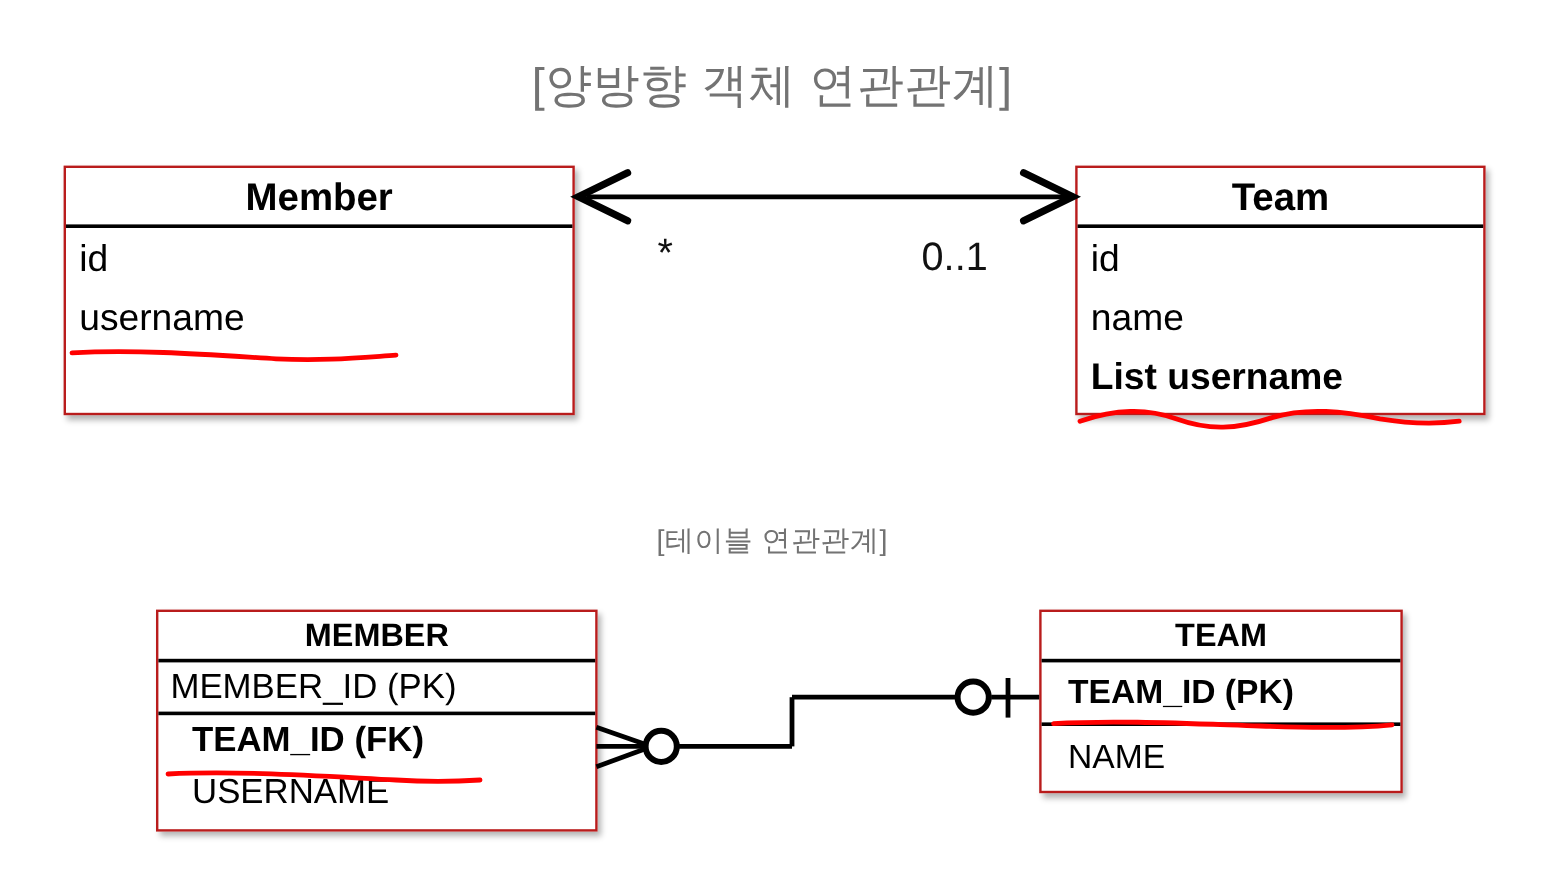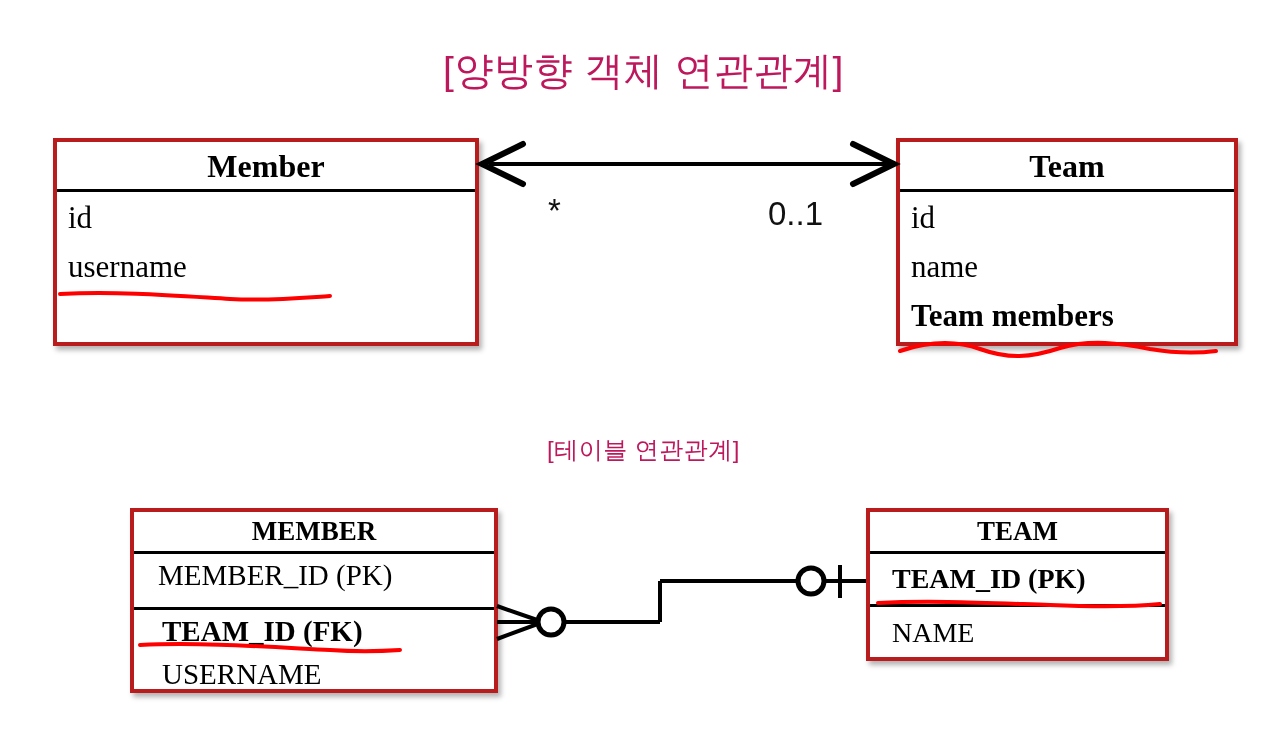--- a/index.html
+++ b/index.html
@@ -22,44 +22,43 @@
     left: 0; top: 0;
     width: 1287px;
     height: 741px;
   }
 
   
   .section-title {
     position: absolute;
     text-align: center;
     white-space: nowrap;
-    color: #be185d;
+    color: #737373;
     font-weight: 400;
   }
   #title-object {
     left: 0; top: 44px;
     width: 1287px;
     font-size: 39px;
     letter-spacing: 0.5px;
   }
   #title-table {
     left: 0; top: 434px;
     width: 1287px;
     font-size: 24px;
     letter-spacing: 0.5px;
   }
 
   
   .uml-box {
     position: absolute;
     background: #ffffff;
-    border: 4px solid #b91c1c;
+    border: 2px solid #b91c1c;
     box-sizing: border-box;
     box-shadow: 3px 4px 5px rgba(0,0,0,0.30);
-    font-family: Liberation Serif, serif;
   }
   .uml-header {
     text-align: center;
     font-weight: 700;
     border-bottom: 3px solid #000000;
     box-sizing: border-box;
     line-height: 1;
     display: flex;
     align-items: center;
     justify-content: center;
@@ -94,24 +93,24 @@
   #box-team .uml-body { height: 155px; padding: 1px 0 0 11px; }
   #box-team .uml-row { height: 49px; font-size: 31px; }
 
   
   #box-member-tbl {
     left: 130px; top: 508px;
     width: 368px; height: 185px;
   }
   #box-member-tbl .uml-header { height: 42px; font-size: 27px; }
   #box-member-tbl .compart-1 {
-    height: 56px;
+    height: 44px;
     border-bottom: 3px solid #000000;
     box-sizing: border-box;
-    padding-left: 24px;
+    padding-left: 10px;
   }
   #box-member-tbl .compart-2 {
     height: 96px;
     box-sizing: border-box;
     padding-left: 28px;
   }
   #box-member-tbl .uml-row { height: 43px; font-size: 29px; }
 
   #box-team-tbl {
     left: 866px; top: 508px;
@@ -163,21 +162,21 @@
       <div class="uml-row">id</div>
       <div class="uml-row">username</div>
     </div>
   </div>
 
   <div class="uml-box" id="box-team">
     <div class="uml-header">Team</div>
     <div class="uml-body">
       <div class="uml-row">id</div>
       <div class="uml-row">name</div>
-      <div class="uml-row bold">Team members</div>
+      <div class="uml-row bold">List username</div>
     </div>
   </div>
 
   <div class="mult" id="mult-many">*</div>
   <div class="mult" id="mult-zeroone">0..1</div>
 
   <div class="section-title" id="title-table">[테이블 연관관계]</div>
 
   <div class="uml-box" id="box-member-tbl">
     <div class="uml-header">MEMBER</div>

